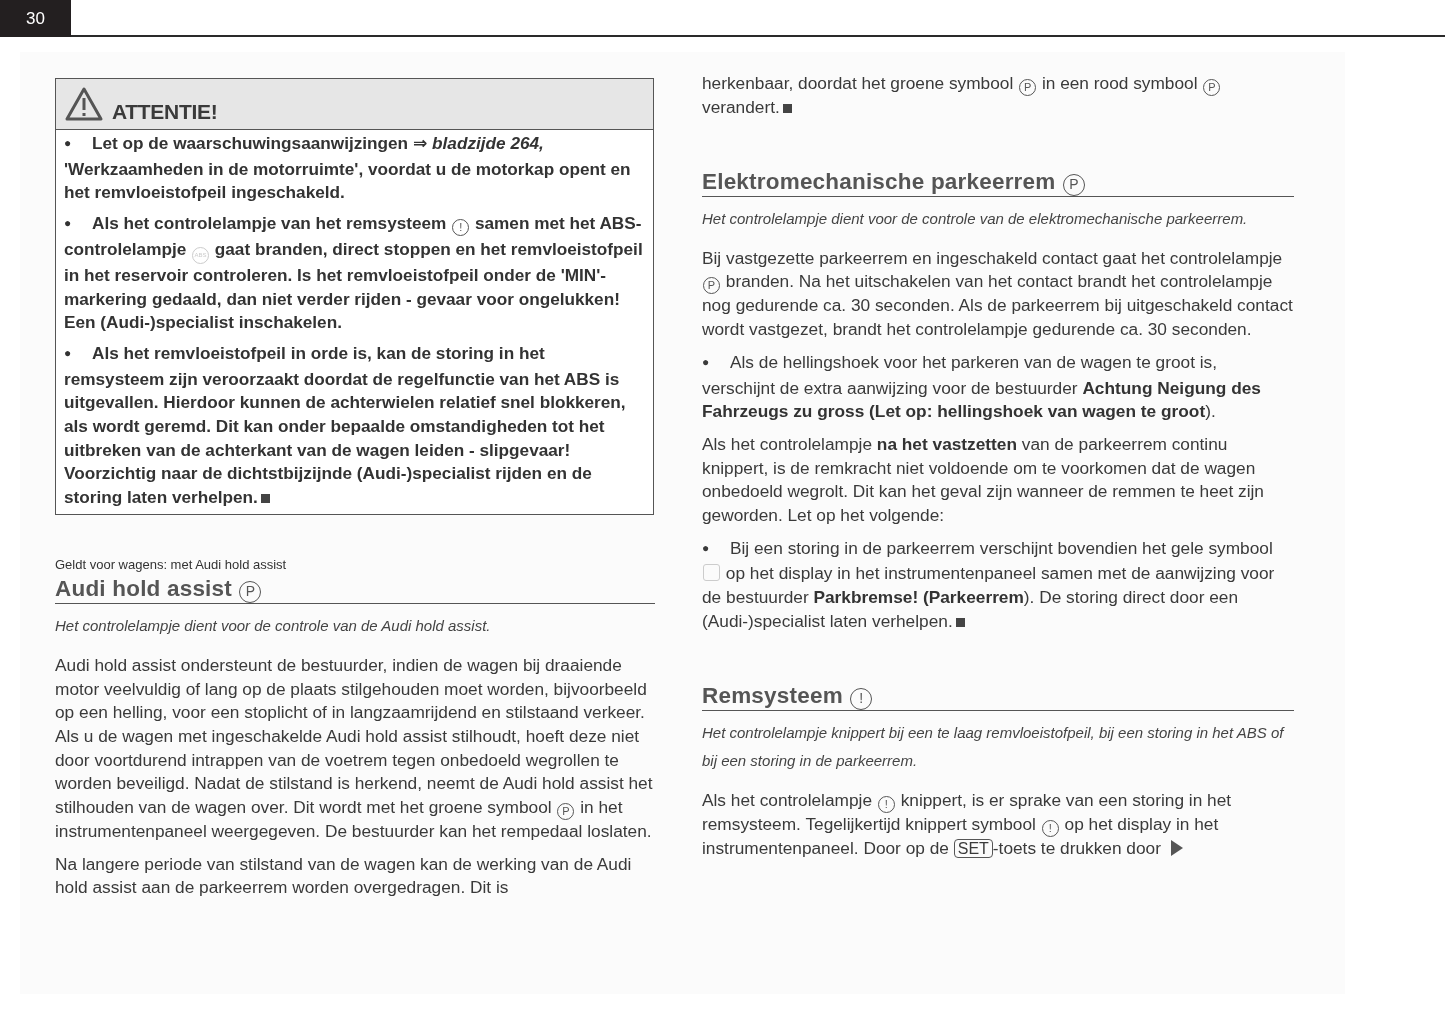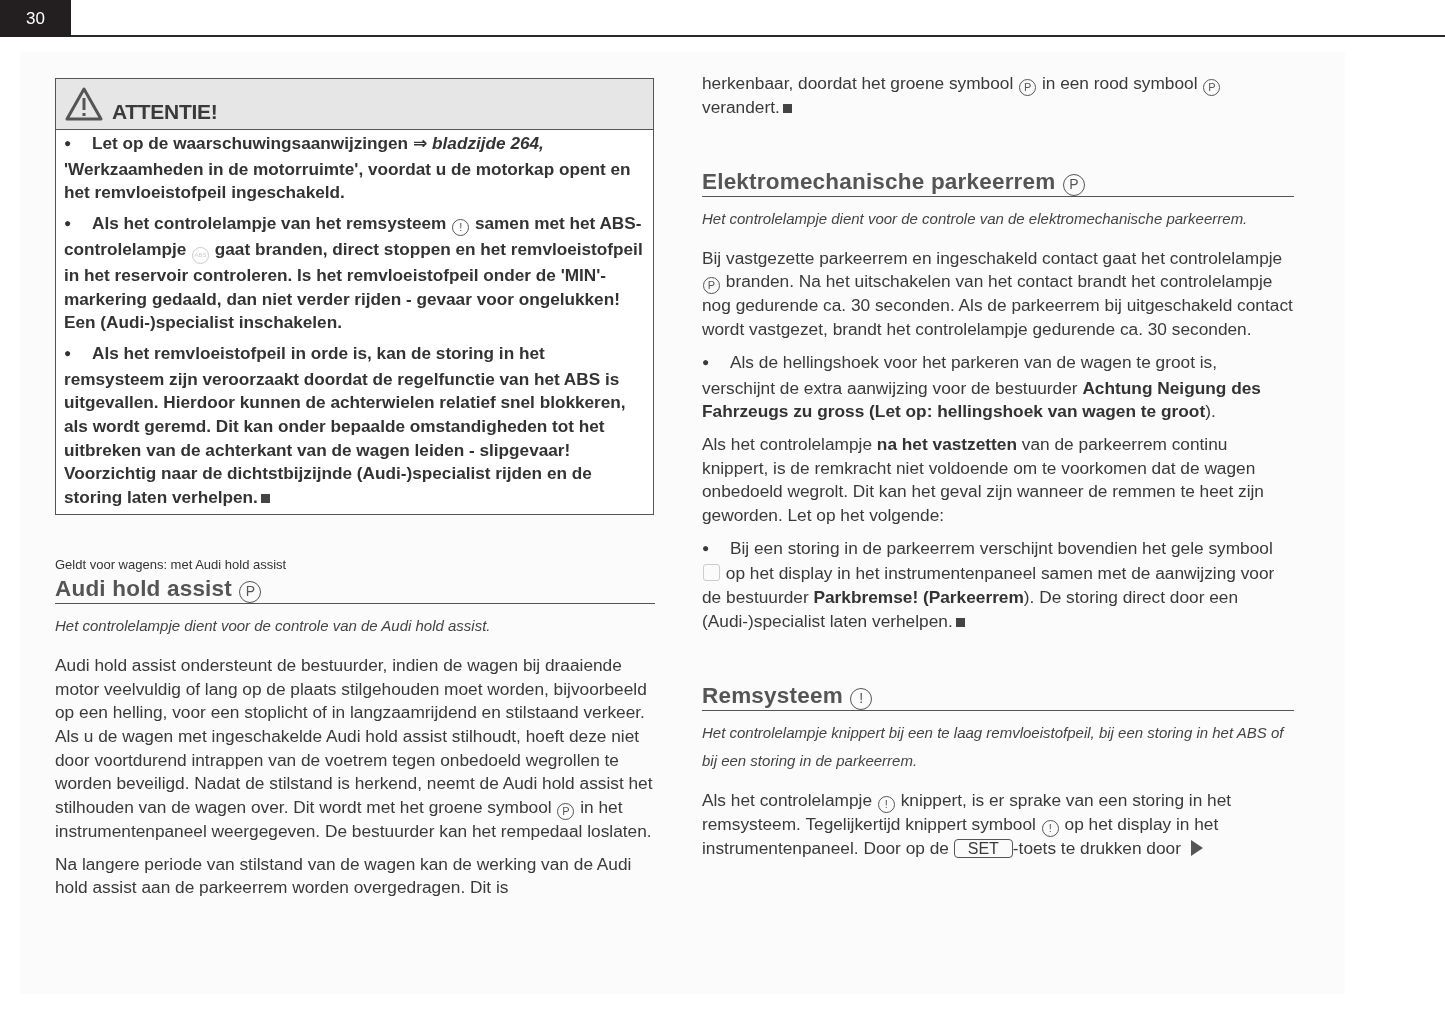--- a/index.html
+++ b/index.html
@@ -45,21 +45,21 @@
 
   .sym {
     display: inline-block; width: 17px; height: 17px; border: 1.5px solid #555; border-radius: 50%;
     font-size: 11px; line-height: 15px; text-align: center; box-sizing: border-box; vertical-align: -2px;
     font-weight: normal; font-style: normal; color: #555; margin: 0 1px;
   }
   .title-sym { width: 22px; height: 22px; font-size: 14px; line-height: 19px; vertical-align: 0; }
   .faint-sym { border-color: #ccc; color: #ccc; }
   .endmark { display: inline-block; width: 9px; height: 9px; background: #444; vertical-align: 0; margin-left: 3px; }
   .key {
-    display: inline-block; border: 1.5px solid #555; border-radius: 4px; padding: 0 13px; line-height: 17px;
+    display: inline-block; border: 1.5px solid #555; border-radius: 4px; padding: 0 3px; line-height: 17px;
     font-size: 16px;
   }
   .next-arrow {
     display: inline-block; width: 0; height: 0; border-left: 12px solid #555;
     border-top: 8px solid transparent; border-bottom: 8px solid transparent; margin-left: 10px; vertical-align: -2px;
   }
   .spacer-40 { height: 40px; }
 </style>
 </head>
 <body>

